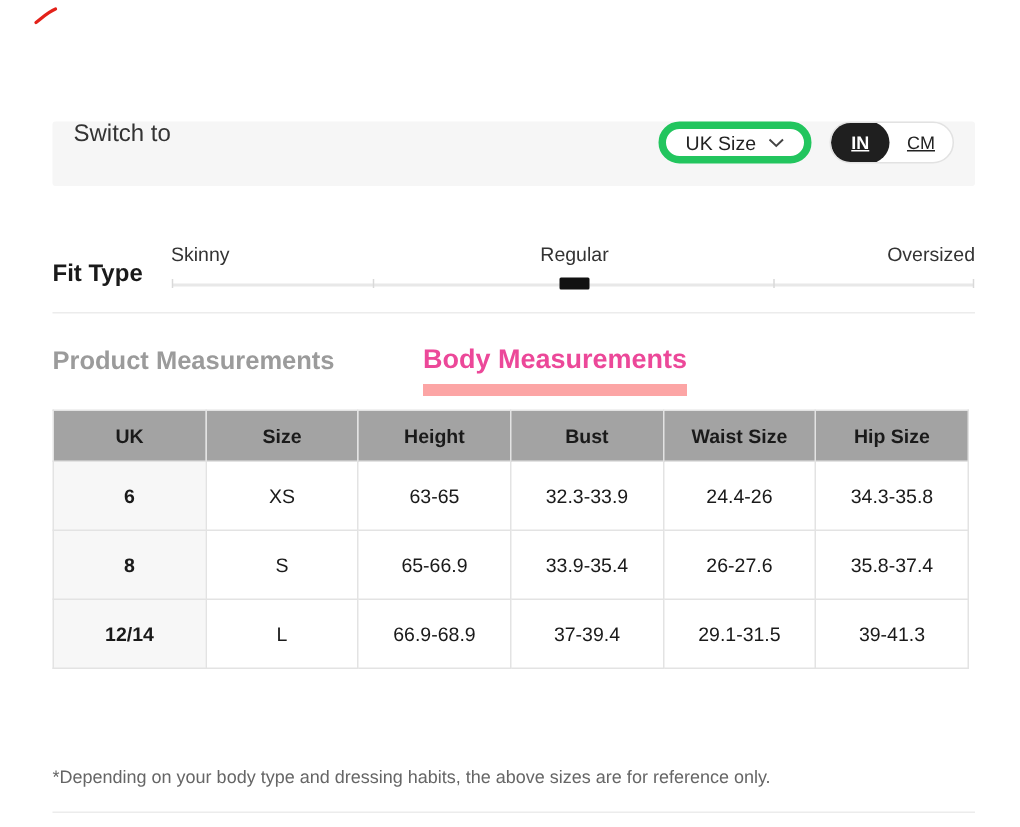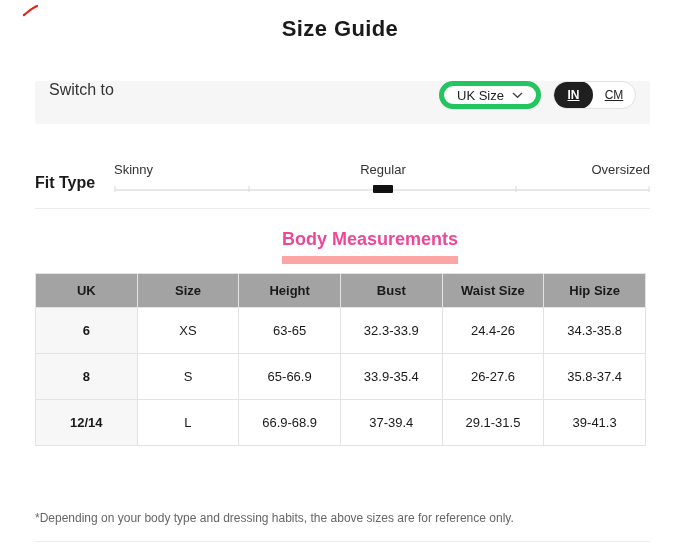--- a/index.html
+++ b/index.html
@@ -68,21 +68,20 @@
 <body>
 
 <div id="screen">
 
   <span class="red-mark">
     <svg width="18" height="14" viewBox="0 0 18 14">
       <path d="M2 11 C 6 8, 10 4, 15 2" fill="none" stroke="#e32119" stroke-width="2.2" stroke-linecap="round"></path>
     </svg>
   </span>
 
-  <div class="page-title">Size Guide</div>
 
   <div class="switch-bar">
     <span class="switch-label">Switch to</span>
     <button class="region-pill" style="background:#fff;">
       <span>UK Size</span>
       <span style="display:flex;">
         <svg width="11" height="7" viewBox="0 0 11 7">
           <polyline points="1,1 5.5,5.3 10,1" fill="none" stroke="#444" stroke-width="1.3"></polyline>
         </svg>
       </span>
@@ -103,20 +102,21 @@
       <span class="fit-tick" style="left: 0%;"></span>
       <span class="fit-tick" style="left: 25%;"></span>
       <span class="fit-tick" style="left: 50%;"></span>
       <span class="fit-tick" style="left: 75%;"></span>
       <span class="fit-tick" style="left: 100%;"></span>
     </div>
   <div class="fit-marker"></div>
 
   <div class="divider divider-1"></div>
 
+  <div class="tab-inactive">Product Measurements</div>
   <div class="tab-active">Body Measurements</div>
 
   <table class="size-table">
     <thead>
       <tr id="table-head-row">
           <th>UK</th>
           <th>Size</th>
           <th>Height</th>
           <th>Bust</th>
           <th>Waist Size</th>

